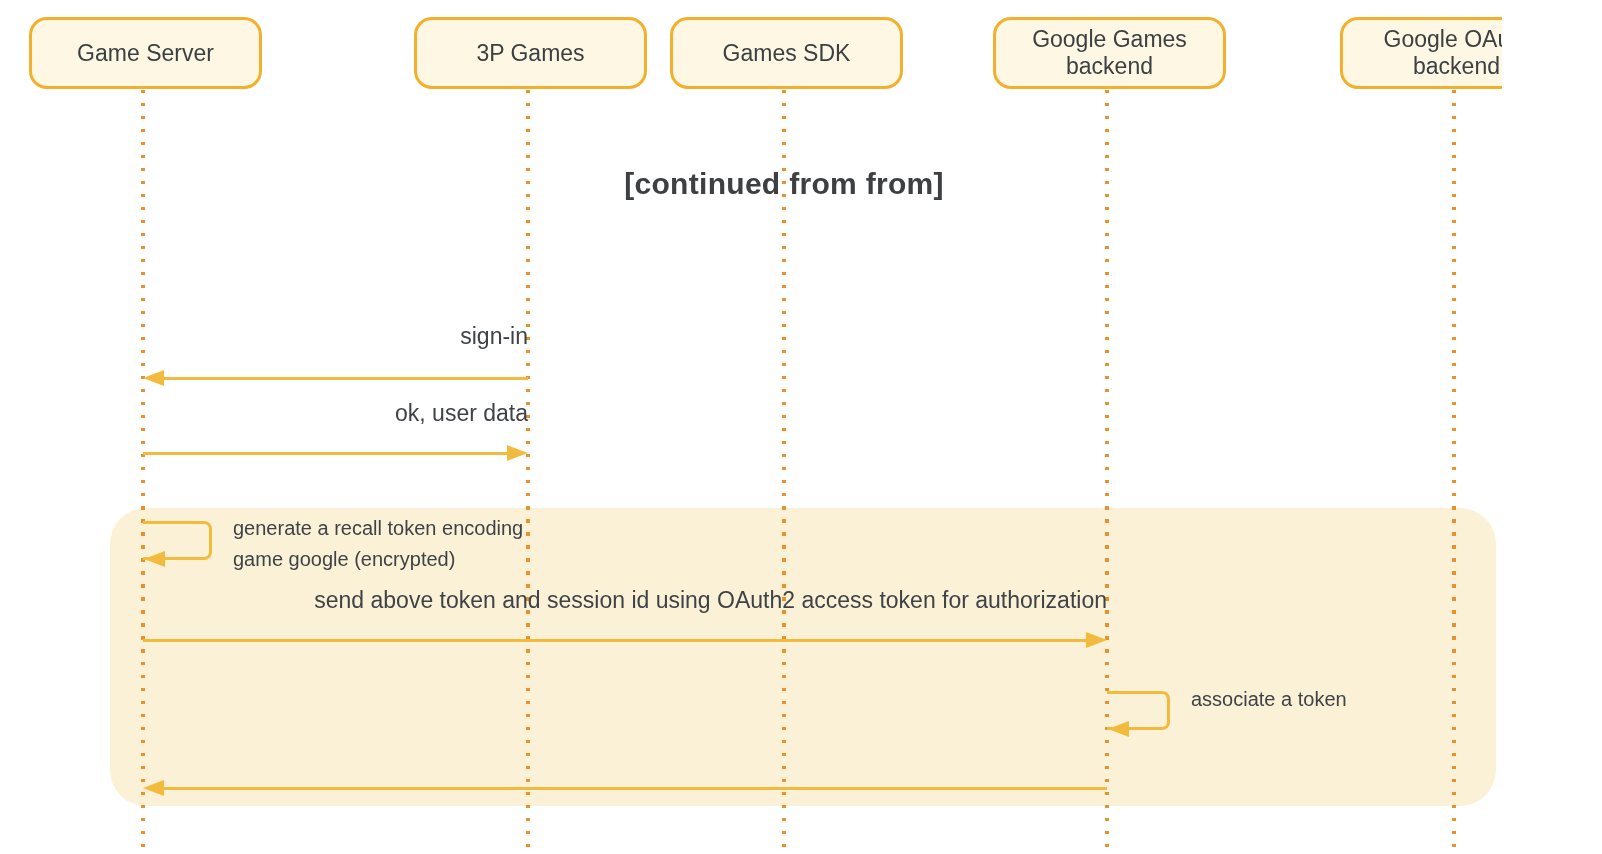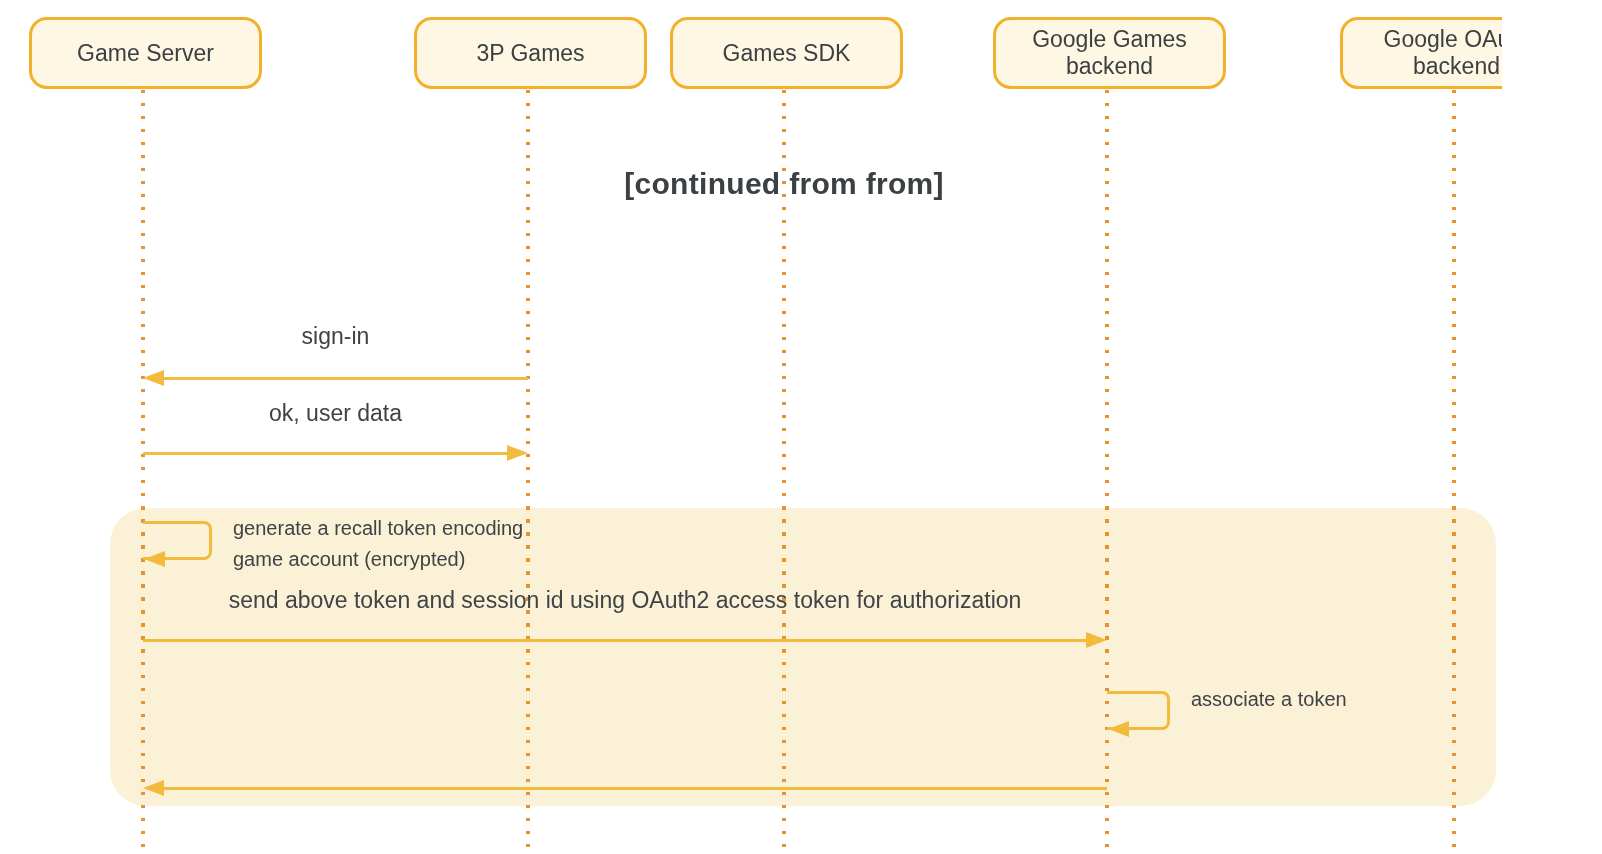--- a/index.html
+++ b/index.html
@@ -81,21 +81,21 @@
     background: var(--region-fill);
     border-radius: 36px;
     z-index: 0;
   }
 
   
   .msg-label {
     position: absolute;
     font-size: 23px;
     line-height: 28px;
-    text-align: center;
+    text-align: right;
     color: var(--text);
     z-index: 3;
     white-space: nowrap;
   }
   .msg-line {
     position: absolute;
     height: 3px;
     background: var(--arrow);
     z-index: 2;
   }
@@ -164,21 +164,21 @@
   <div class="head head-left" style="left:143px; top:370px"></div>
 
   <div class="msg-label" style="left:143px; top:399px; width:385px">ok, user data</div>
   <div class="msg-line" style="left:143px; top:451.5px; width:368px"></div>
   <div class="head head-right" style="left:507px; top:445px"></div>
 
   <div class="self-loop" style="left:143px; top:521px; width:66px; height:33px"></div>
   <div class="head head-left" style="left:144px; top:550.5px"></div>
   <div class="loop-label" style="left:233px; top:513px">
     <div>generate a recall token encoding</div>
-    <div>game account (encrypted)</div>
+    <div>game google (encrypted)</div>
   </div>
 
   <div class="msg-label" style="left:143px; top:586px; width:964px">send above token and session id using OAuth2 access token for authorization</div>
   <div class="msg-line" style="left:143px; top:638.5px; width:943px"></div>
   <div class="head head-right" style="left:1086px; top:632px"></div>
 
   <div class="self-loop" style="left:1107px; top:691px; width:60px; height:33px"></div>
   <div class="head head-left" style="left:1108px; top:720.5px"></div>
   <div class="loop-label" style="left:1191px; top:684px">
     <div>associate a token</div>

